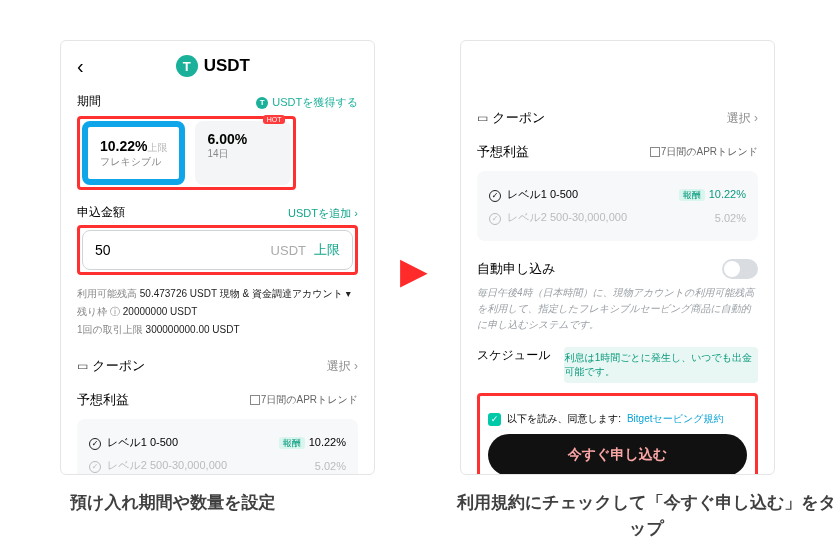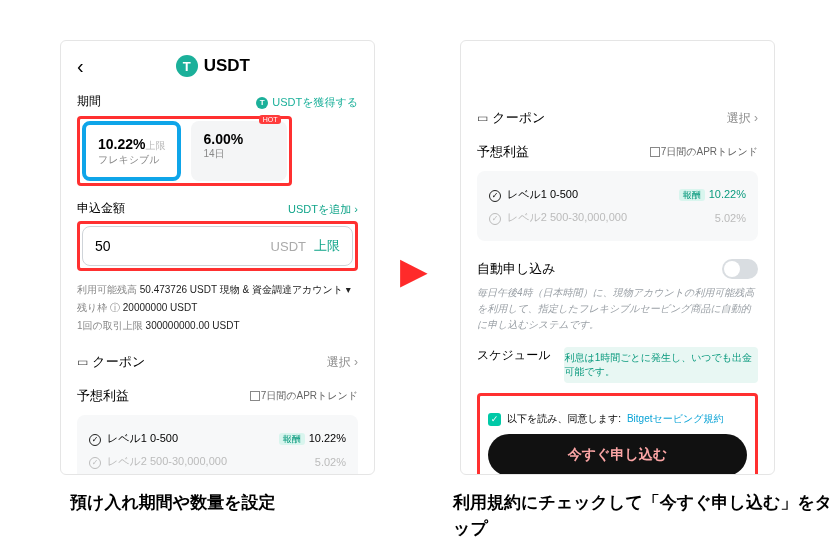--- a/index.html
+++ b/index.html
@@ -12,21 +12,21 @@
   .back-ico { font-size: 20px; line-height: 1; }
   .t-badge { width: 22px; height: 22px; border-radius: 50%; background: #1bb09a; color: #fff; display: flex; align-items: center; justify-content: center; font-weight: 700; font-size: 13px; }
   .asset { font-weight: 700; font-size: 17px; }
   .row-label { display: flex; justify-content: space-between; align-items: flex-end; margin-top: 16px; font-size: 12px; }
   .tiny-green { color: #1bb09a; font-size: 11px; display: flex; align-items: center; gap: 4px; }
   .t-mini { width: 12px; height: 12px; border-radius: 50%; background: #1bb09a; color: #fff; display: inline-flex; align-items: center; justify-content: center; font-size: 8px; font-weight: 700; }
   .period-cards { display: flex; gap: 10px; margin-top: 10px; }
   .card { border-radius: 8px; padding: 10px 12px; min-width: 96px; }
   .card .rate { font-weight: 700; font-size: 14px; }
   .card .sub { font-size: 10px; color: #888; }
-  .card.on { background: #fff; border: 4px solid #0ea5e9; }
+  .card.on { background: #fff; border: 6px solid #0ea5e9; }
   .card.off { background: #f4f5f6; position: relative; }
   .hot { position: absolute; top: -6px; right: 6px; background: #ff3b3b; color: #fff; font-size: 7px; padding: 1px 4px; border-radius: 3px; }
   .redbox { border: 3px solid #ff3030; border-radius: 4px; padding: 2px; }
   .link { color: #11a58a; font-size: 11px; }
   .amt-box { margin-top: 8px; display: flex; align-items: center; justify-content: space-between; border: 1px solid #cfd4d9; border-radius: 8px; padding: 10px 12px; }
   .amt-box input { border: none; outline: none; font-size: 14px; width: 100px; background: transparent; }
   .meta-lines { margin-top: 10px; font-size: 10px; color: #888; line-height: 1.8; }
   .meta-lines .v { color: #222; }
   .sec-row { display: flex; justify-content: space-between; align-items: center; margin-top: 18px; font-size: 13px; }
   .tier-box { background: #f7f8f9; border-radius: 8px; margin-top: 10px; padding: 12px; font-size: 11px; }
@@ -36,21 +36,21 @@
   .green-pill { background: #d9f5ee; color: #0a9a7e; font-size: 9px; padding: 1px 4px; border-radius: 3px; margin-right: 4px; }
   .toggle { width: 36px; height: 20px; background: #d9dde1; border-radius: 10px; position: relative; }
   .toggle::after { content: ""; position: absolute; width: 16px; height: 16px; background: #fff; border-radius: 50%; top: 2px; left: 2px; }
   .small-gray { font-size: 10px; color: #9aa0a6; line-height: 1.6; margin-top: 6px; font-style: italic; }
   .sched-row { display: flex; align-items: flex-start; gap: 14px; margin-top: 14px; font-size: 12px; }
   .sched-note { background: #e8f7f3; color: #0a9a7e; font-size: 10px; padding: 4px 0; border-radius: 4px; flex: 1; }
   .agree-row { display: flex; align-items: center; gap: 6px; font-size: 10px; margin: 10px 0 8px 0; }
   .cb { width: 13px; height: 13px; background: #00c9a7; border-radius: 3px; display: inline-flex; align-items: center; justify-content: center; color: #fff; font-size: 9px; }
   .cta { background: #111; color: #fca5a5; border-radius: 999px; text-align: center; padding: 12px 0; font-size: 14px; font-weight: 600; }
   .arrow { position: absolute; left: 400px; top: 250px; font-size: 36px; color: #ff2a2a; }
-  .caption { position: absolute; font-weight: 700; color: #000000; font-size: 17px; line-height: 1.5; }
+  .caption { position: absolute; font-weight: 700; color: #404040; font-size: 17px; line-height: 1.5; text-align: center; }
   .caption.l { left: 70px; top: 490px; }
   .caption.r { left: 453px; top: 490px; }
   .sel-ico { font-size: 12px; color: #333; margin-right: 4px; }
   .chev { color: #999; font-size: 12px; }
   .apr-trend { font-size: 10px; color: #666; display: flex; align-items: center; gap: 1px; }
   .apr-ico { width: 10px; height: 10px; border: 1px solid #888; display: inline-block; }
 </style>
 </head>
 <body>
 

